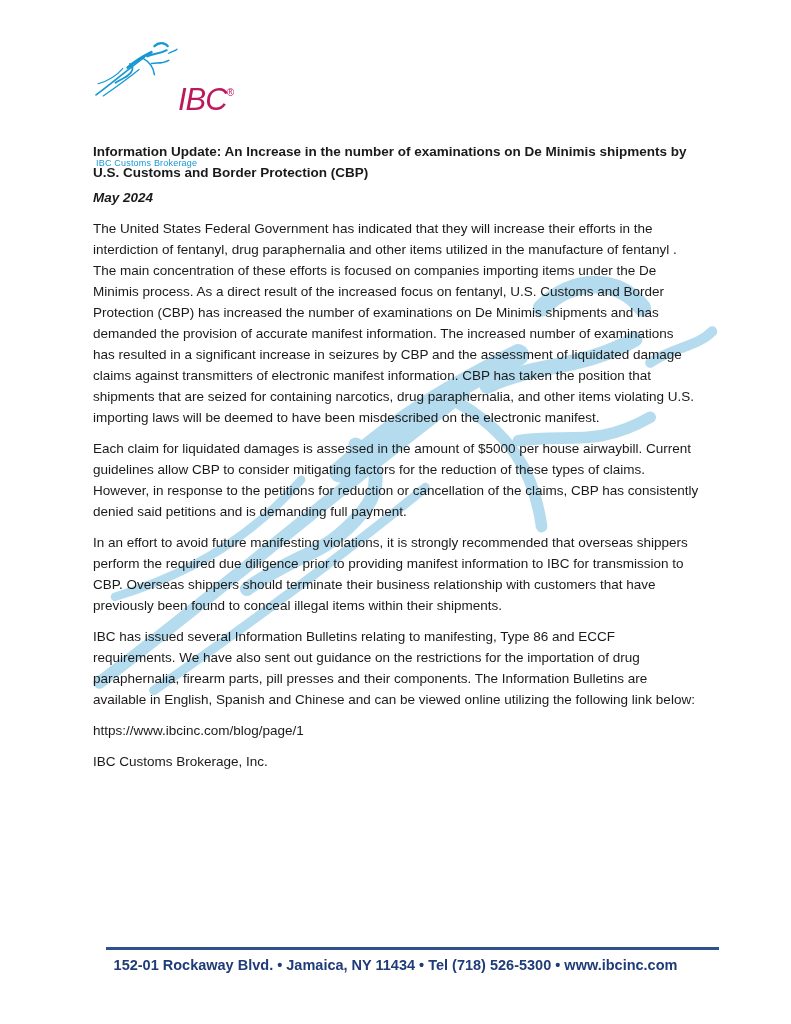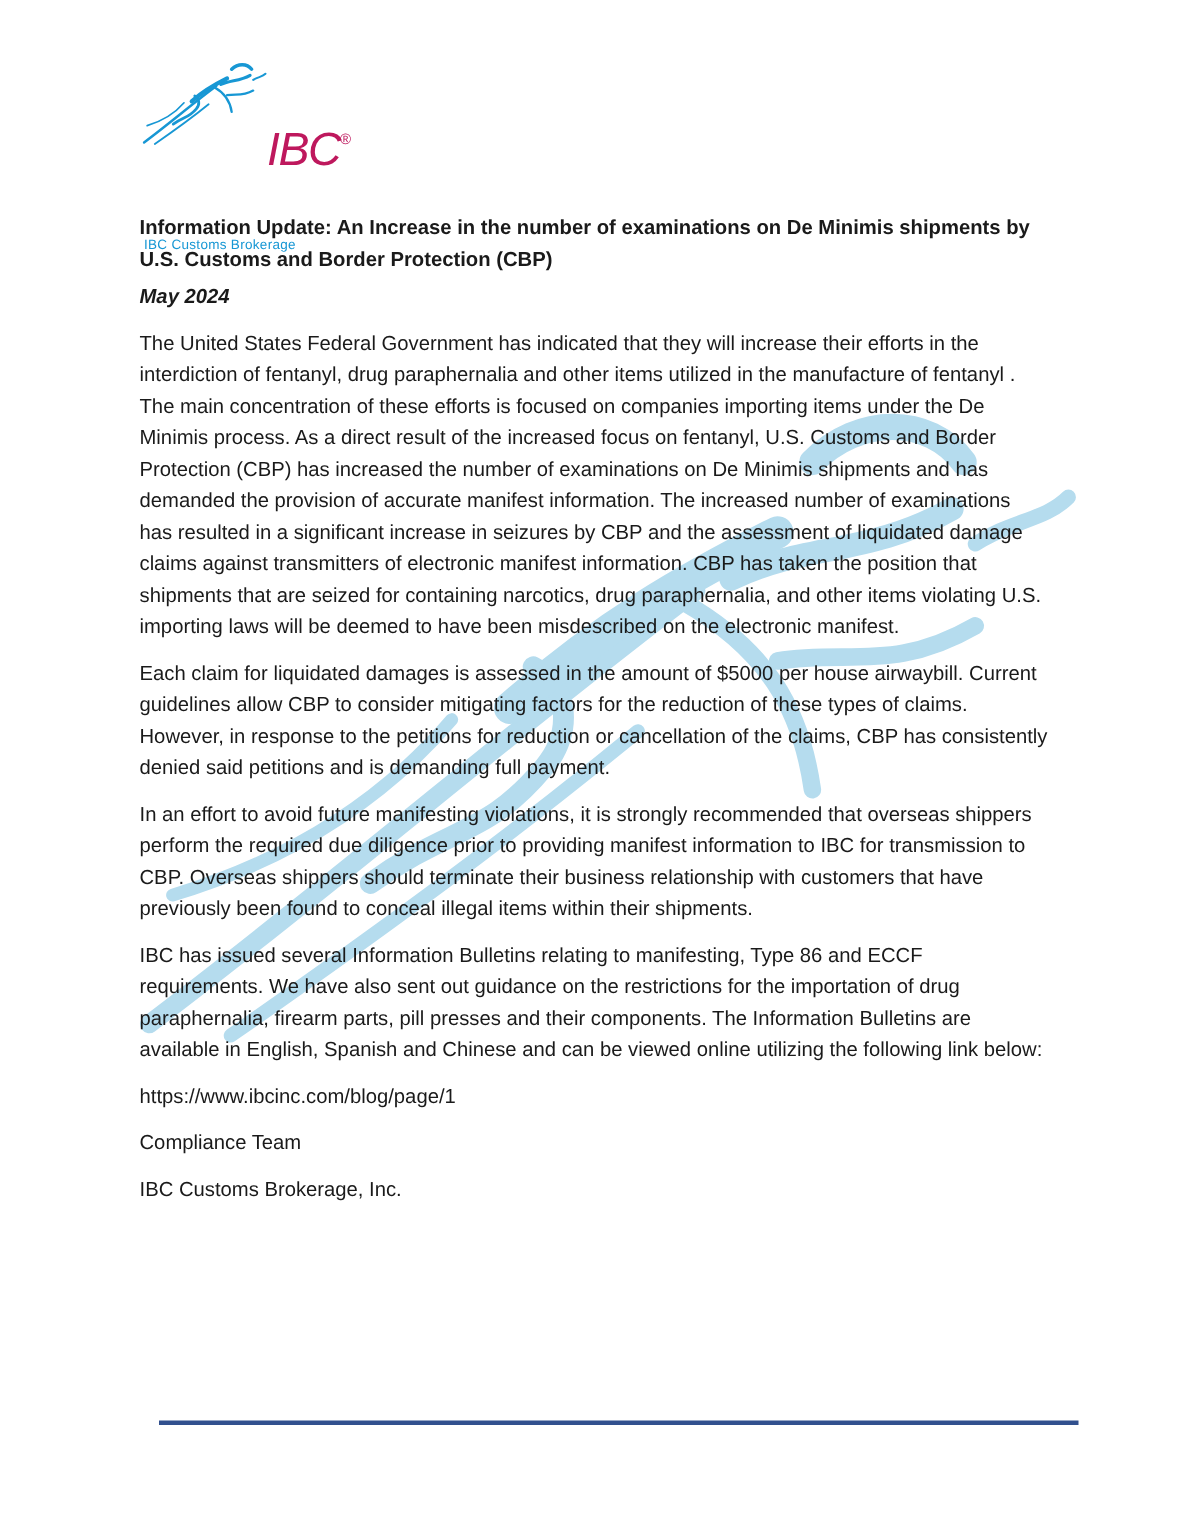--- a/index.html
+++ b/index.html
@@ -96,19 +96,19 @@
     <p class="date">May 2024</p>
 
     <p>The United States Federal Government has indicated that they will increase their efforts in the interdiction of fentanyl, drug paraphernalia and other items utilized in the manufacture of fentanyl .  The main concentration of these efforts is focused on companies importing items under the De Minimis process. As a direct result of the increased focus on fentanyl, U.S. Customs and Border Protection (CBP) has increased the number of examinations on De Minimis shipments and has demanded the provision of accurate manifest information. The increased number of examinations has resulted in a significant increase in seizures by CBP and the assessment of liquidated damage claims against transmitters of electronic manifest information. CBP has taken the position that shipments that are seized for containing narcotics, drug paraphernalia, and other items violating U.S. importing laws will be deemed to have been misdescribed on the electronic manifest.</p>
     <p>Each claim for liquidated damages is assessed in the amount of $5000 per house airwaybill.  Current guidelines allow CBP to consider mitigating factors for the reduction of these types of claims.  However, in response to the petitions for reduction or cancellation of the claims, CBP has consistently denied said petitions and is demanding full payment.</p>
     <p>In an effort to avoid future manifesting violations, it is strongly recommended that overseas shippers perform the required due diligence prior to providing manifest information to IBC for transmission to CBP. Overseas shippers should terminate their business relationship with customers that have previously been found to conceal illegal items within their shipments.</p>
     <p>IBC has issued several Information Bulletins relating to manifesting, Type 86 and ECCF requirements. We have also sent out guidance on the restrictions for the importation of drug paraphernalia, firearm parts, pill presses and their components. The Information Bulletins are available in English, Spanish and Chinese and can be viewed online utilizing the following link below:</p>
 
     <p><span class="link-line">https://www.ibcinc.com/blog/page/1</span></p>
 
 
-    <p>Compliance Team</p>
     <p>IBC Customs Brokerage, Inc.</p>
   </div>
 
   <div class="footer-rule"></div>
+  <div class="footer-text">152-01 Rockaway Blvd. • Jamaica, NY 11434 • Tel (718) 526-5300 • www.ibcinc.com</div>
 
 </div>
 
 </body></html>

